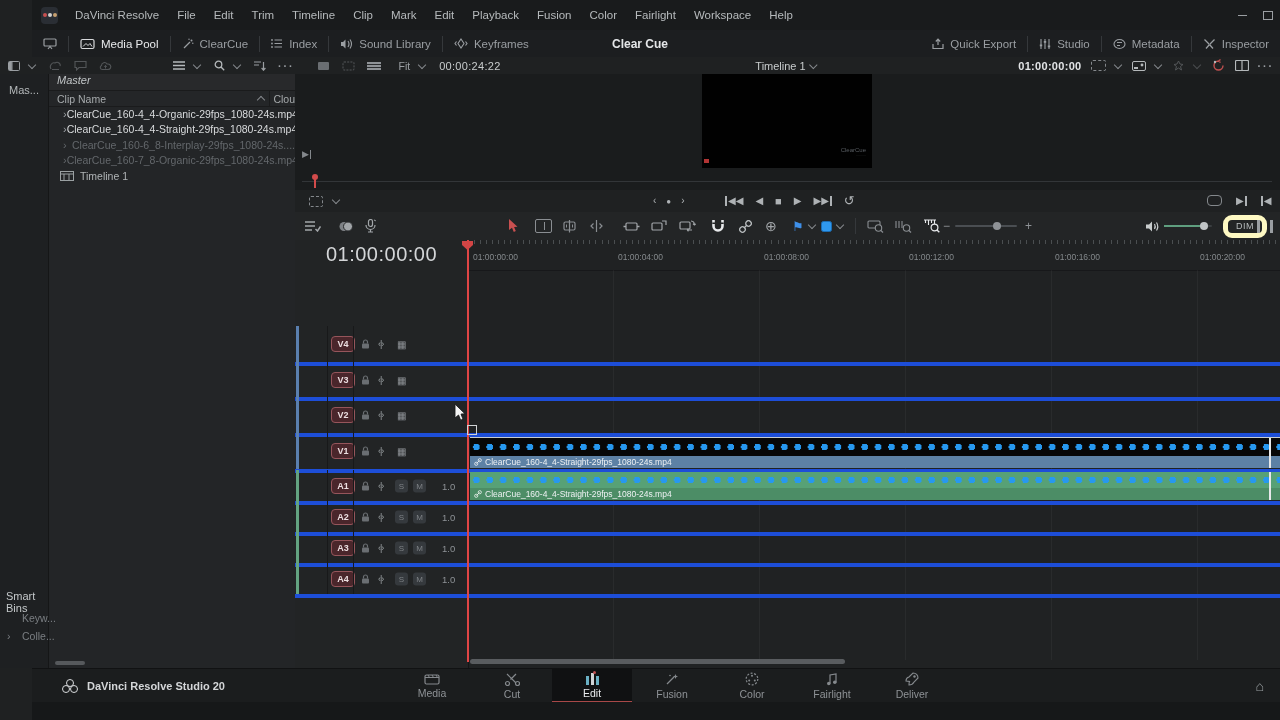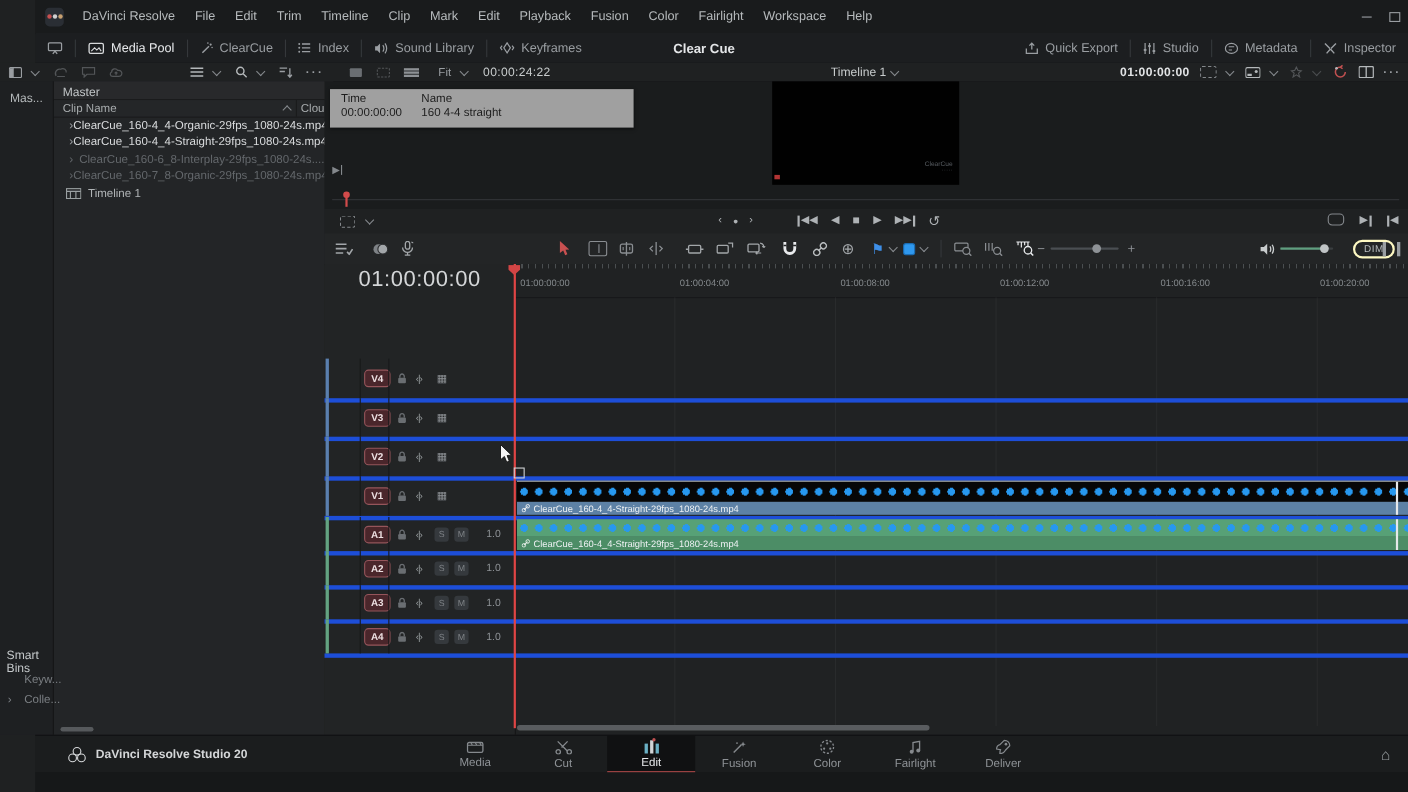--- a/index.html
+++ b/index.html
@@ -40,21 +40,21 @@
   .dimmed{opacity:.42;}
   .tc{font-size:11px;color:#c8cccd;letter-spacing:.3px;}
   .tl-selector{position:absolute;left:787px;top:0;height:17px;transform:translateX(-50%);
                display:flex;align-items:center;font-size:11px;color:#c8cccd;}
   .t3-right{position:absolute;right:6px;top:0;height:17px;display:flex;align-items:center;gap:9px;}
   .mini-rect{width:13px;height:9px;border:1px solid #84888c;border-radius:2px;display:inline-block;}
   
   .sidebar{left:0;top:74px;width:295px;height:594px;background:#232527;}
   .binscol{position:absolute;left:0;top:0;width:48px;height:100%;background:#1e2022;border-right:1px solid #151617;font-size:11px;}
   .list-head{position:absolute;left:49px;top:0;width:246px;height:16px;background:#28292b;
-             display:flex;align-items:flex-end;padding-left:8px;font-size:11px;color:#c0c4c6;border-bottom:1px solid #1a1b1c;}
+             display:flex;align-items:flex-start;padding-left:8px;font-size:11px;color:#c0c4c6;border-bottom:1px solid #1a1b1c;font-style:italic;}
   .col-head{position:absolute;left:49px;top:17px;width:246px;height:15px;background:#242628;border-bottom:1px solid #1a1b1c;
             display:flex;align-items:center;font-size:10.5px;color:#a6aaac;}
   .rows{position:absolute;left:49px;top:32px;width:246px;}
   .clip-row{height:15.5px;display:flex;align-items:center;font-size:10.5px;white-space:nowrap;overflow:hidden;}
   .clip-row .exp{width:12px;margin-left:14px;color:#9ea2a6;font-size:11px;}
   .clip-row .nm{color:#d8dadc;}
   .clip-row.dim .nm,.clip-row.dim .exp{color:#63676b;}
   .sb-scroll{position:absolute;left:55px;top:587px;width:30px;height:4px;border-radius:2px;background:#56595c;}
   
   .viewer{left:295px;top:74px;width:985px;height:116px;background:#1a1c1d;}
@@ -78,21 +78,21 @@
   .dash-rect{width:12px;height:9px;border:1px dashed #84888c;border-radius:2px;}
   
   .tltoolbar{left:295px;top:212px;width:985px;height:28px;background:#232526;border-bottom:1px solid #141516;}
   .tt{position:absolute;top:0;height:28px;display:flex;align-items:center;color:#a2a6a9;}
   .sq-tool{width:15px;height:12px;border:1px solid #8a8e92;border-radius:2px;position:relative;}
   .sq-tool::after{content:"";position:absolute;left:50%;top:2px;bottom:2px;width:1px;background:#8a8e92;}
   .flag{color:#3e8fe8;font-size:13px;line-height:13px;}
   .marker-dot{width:9px;height:9px;border-radius:2.5px;background:#2f98ee;border:1px solid #1b6db4;}
   .slider{height:2px;background:#4a4e52;border-radius:1px;position:relative;}
   .knob{position:absolute;top:-3px;width:8px;height:8px;border-radius:50%;background:#8e9296;}
-  .dim-btn{border:2px solid #fef9c3;border-radius:9px;font-size:9px;color:#b8bcbe;padding:1.5px 8px;letter-spacing:.5px;margin-left:7px;}
+  .dim-btn{border:5px solid #fef9c3;border-radius:9px;font-size:9px;color:#b8bcbe;padding:1.5px 8px;letter-spacing:.5px;}
   .meter-ic{width:10px;height:13px;border-left:3px solid #9a9ea2;border-right:3px solid #9a9ea2;}
   
   .timeline{left:295px;top:240px;width:985px;height:428px;background:#202223;}
   .tl-headcol{position:absolute;left:0;top:0;width:173px;height:428px;background:#222425;border-right:1px solid #151617;}
   .big-tc{position:absolute;left:0;top:3px;width:173px;text-align:center;font-size:20px;color:#d4d6d8;letter-spacing:.5px;}
   .ruler{position:absolute;left:173px;top:0;width:812px;height:30px;border-bottom:1px solid #17181a;}
   .ruler::before{content:"";position:absolute;left:0;top:0;right:0;height:4px;
       background:repeating-linear-gradient(90deg,#4a4e50 0 1px,transparent 1px 6.07px);}
   .ruler span{position:absolute;top:12px;font-size:8.5px;color:#84898c;}
   .gridline{position:absolute;top:30px;width:1px;height:390px;background:rgba(255,255,255,.045);}
@@ -439,30 +439,20 @@
       </div>
     </div>
     <div class="sb-scroll"></div>
   </aside>
 
   <section class="abs viewer">
     <div class="vframe">
       <span class="vdot"></span>
       <div class="vwm"><span>ClearCue</span><br><span style="opacity:.6">·····</span></div>
     </div>
-    <div class="tooltip">
-      <div class="row">
-          <span class="c1">Time</span>
-          <span>Name</span>
-        </div>
-      <div class="row">
-          <span class="c1">00:00:00:00</span>
-          <span>160 4-4 straight</span>
-        </div>
-    </div>
     <span class="inout">▶</span>
     <div class="scrub">
       <span class="scrub-ph"></span>
     </div>
   </section>
 
   <div class="abs transport">
     <span style="margin-left:14px;display:flex;align-items:center;gap:5px">
         <span class="dash-rect"></span>
         <span class="chev"></span>

